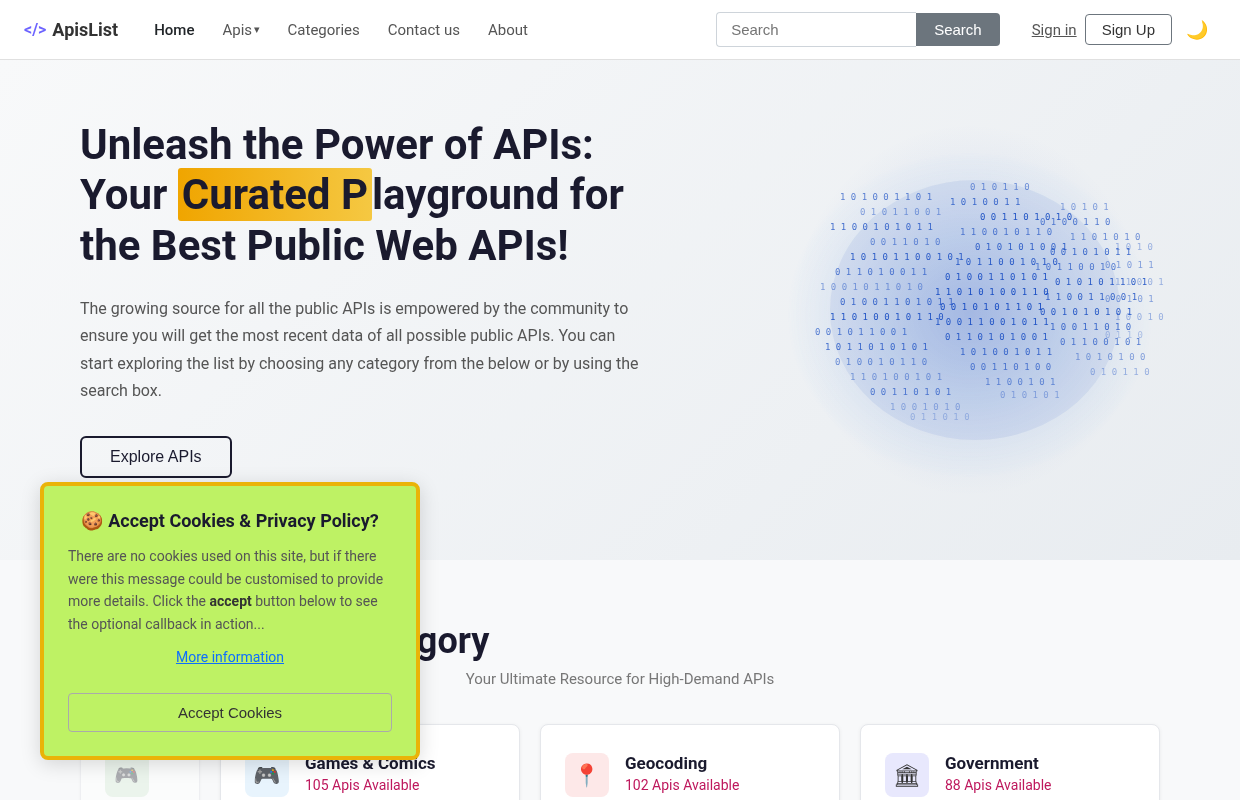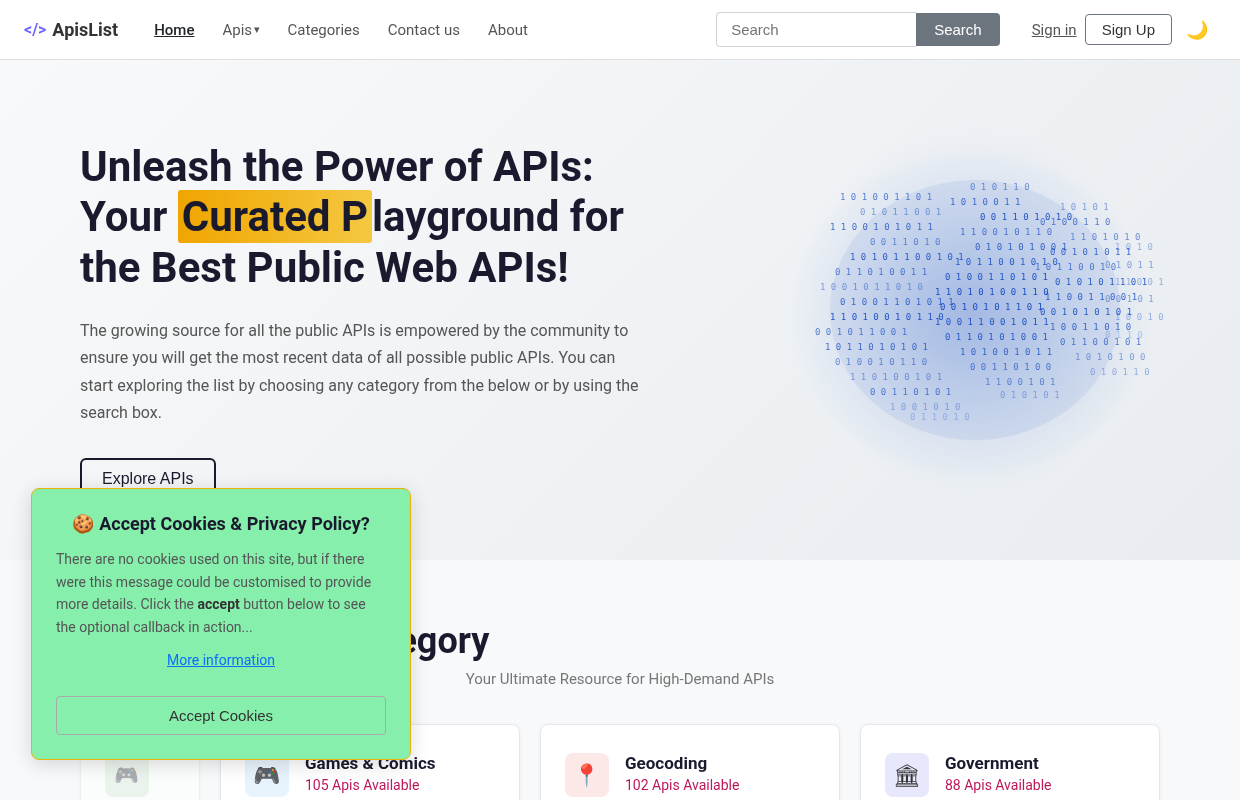--- a/index.html
+++ b/index.html
@@ -21,21 +21,21 @@
       display: flex; align-items: center; gap: 6px;
       font-weight: 700; font-size: 18px; color: #333; text-decoration: none;
       margin-right: 8px;
     }
     .brand-icon { color: #6c63ff; font-size: 16px; }
     .nav-links { display: flex; align-items: center; gap: 4px; }
     .nav-link {
       padding: 8px 12px; font-size: 15px; color: #555; cursor: pointer;
       border-radius: 4px; text-decoration: none;
     }
-    .nav-link.active { color: #212529; font-weight: 500; text-decoration: underline; }
+    .nav-link.active { color: #212529; font-weight: 500; }
     .nav-link.dropdown { display: flex; align-items: center; gap: 2px; }
     .nav-spacer { flex: 1; }
     .search-container { display: flex; align-items: center; gap: 0; }
     .search-input {
       border: 1px solid #ced4da; border-right: none; border-radius: 4px 0 0 4px;
       padding: 8px 14px; font-size: 15px; width: 200px; outline: none;
       color: #666;
     }
     .search-btn {
       background: #6c757d; color: #fff; border: none; border-radius: 0 4px 4px 0;
@@ -50,40 +50,40 @@
     .theme-toggle {
       width: 36px; height: 36px; border-radius: 50%; border: none; background: transparent;
       cursor: pointer; font-size: 18px; display: flex; align-items: center; justify-content: center;
     }
 
     
     .hero {
       background: linear-gradient(135deg, #f8f9fa 0%, #e8ecf0 100%);
       min-height: 500px;
       display: flex;
-      align-items: flex-end;
+      align-items: flex-start;
       padding: 60px 80px;
       position: relative;
       overflow: hidden;
     }
     .hero-text { max-width: 560px; z-index: 2; }
     .hero-title {
       font-size: 42px; font-weight: 700; line-height: 1.2;
       color: #1a1a2e; margin-bottom: 24px;
     }
     .hero-title .highlight {
       background: linear-gradient(90deg, #f0a500, #f5c842);
       padding: 2px 4px; border-radius: 3px; color: #1a1a2e;
     }
     .hero-desc {
       font-size: 16px; color: #555; line-height: 1.7; margin-bottom: 32px;
     }
     .hero-cta {
       border: 2px solid #1a1a2e; background: transparent; color: #1a1a2e;
-      padding: 10px 20px; font-size: 16px; border-radius: 6px; cursor: pointer;
+      padding: 10px 28px; font-size: 16px; border-radius: 6px; cursor: pointer;
       font-weight: 500;
     }
 
     
     .hero-visual {
       position: absolute; right: 60px; top: 50%; transform: translateY(-50%);
       width: 420px; height: 380px;
     }
     .data-blob {
       width: 100%; height: 100%;
@@ -92,24 +92,24 @@
     .blob-bg {
       position: absolute; inset: 0;
       background: radial-gradient(ellipse 60% 70% at 50% 50%, rgba(30,80,200,0.15) 0%, transparent 70%);
       border-radius: 50%;
     }
 
     
     .cookie-banner {
       position: fixed;
       bottom: 40px;
-      left: 31px;
+      left: 40px;
       width: 380px;
-      background: #86efac;
-      border: 1px solid #eab308;
+      background: #bef264;
+      border: 4px solid #eab308;
       border-radius: 8px;
       padding: 24px;
       box-shadow: 0 4px 20px rgba(0,0,0,0.15);
       z-index: 1000;
     }
     .cookie-title {
       font-size: 18px; font-weight: 700; text-align: center;
       margin-bottom: 14px; color: #1a1a2e;
     }
     .cookie-body {

